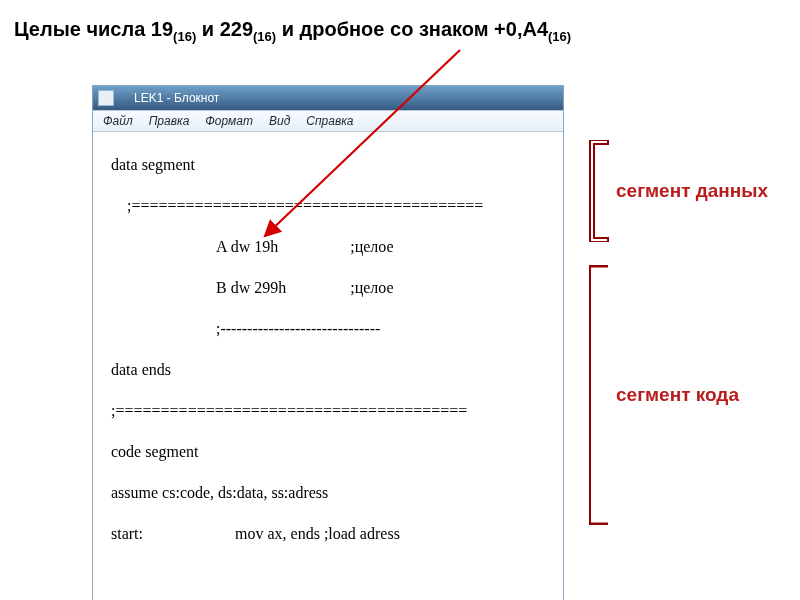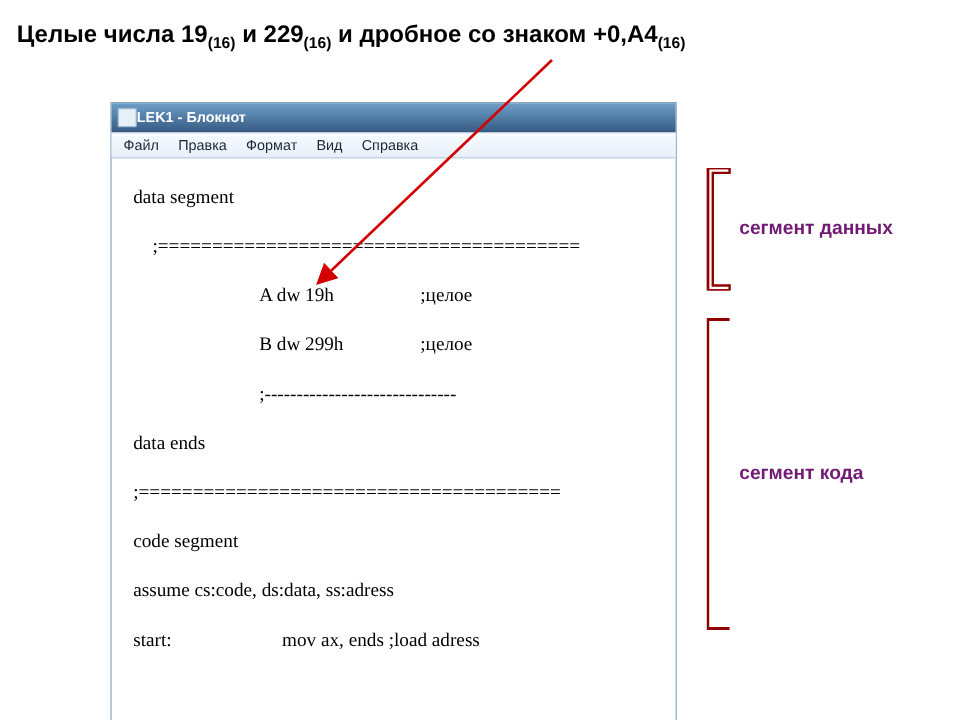--- a/index.html
+++ b/index.html
@@ -32,22 +32,21 @@
     background: #fff;
   }
   .titlebar {
     height: 24px;
     background: linear-gradient(to bottom, #6e9fc8, #355a82);
     display: flex;
     align-items: center;
     padding: 0 5px;
     color: #fff;
     font-size: 12px;
-    gap: 0;
-    font-weight: bold;
+    gap: 20px;
   }
   .title-icon {
     width: 14px;
     height: 14px;
     background: #e8f0f7;
     border: 1px solid #9ab9d5;
     border-radius: 1px;
     display: inline-block;
   }
   .menubar {
@@ -56,20 +55,21 @@
     border-bottom: 1px solid #b9c9db;
     display: flex;
     font-size: 12px;
     padding: 2px 3px;
     gap: 2px;
     color: #1a2733;
   }
   .menu-item {
     padding: 1px 7px;
     cursor: default;
+    font-style: italic;
   }
   .code-area {
     font-family: "Times New Roman", serif;
     font-size: 16px;
     line-height: 1.28;
     padding: 3px 6px 8px 6px;
     white-space: pre;
     color: #000;
   }
   .code-line { display: block; margin-left: 12px; }
@@ -81,22 +81,22 @@
   }
   .bracket-top { top: 140px; height: 102px; }
   .bracket-bot { top: 265px; height: 260px; }
   .bracket svg { width: 22px; height: 100%; }
   .bracket-label {
     position: absolute;
     left: 28px;
     top: 50%;
     transform: translateY(-50%);
     font-weight: bold;
-    font-size: 16px;
-    color: #701a75;
+    font-size: 19px;
+    color: #b91c1c;
     white-space: nowrap;
   }
   .arrow-line {
     position: absolute;
     left: 0; top: 0;
     width: 800px;
     height: 600px;
     pointer-events: none;
   }
 </style>

